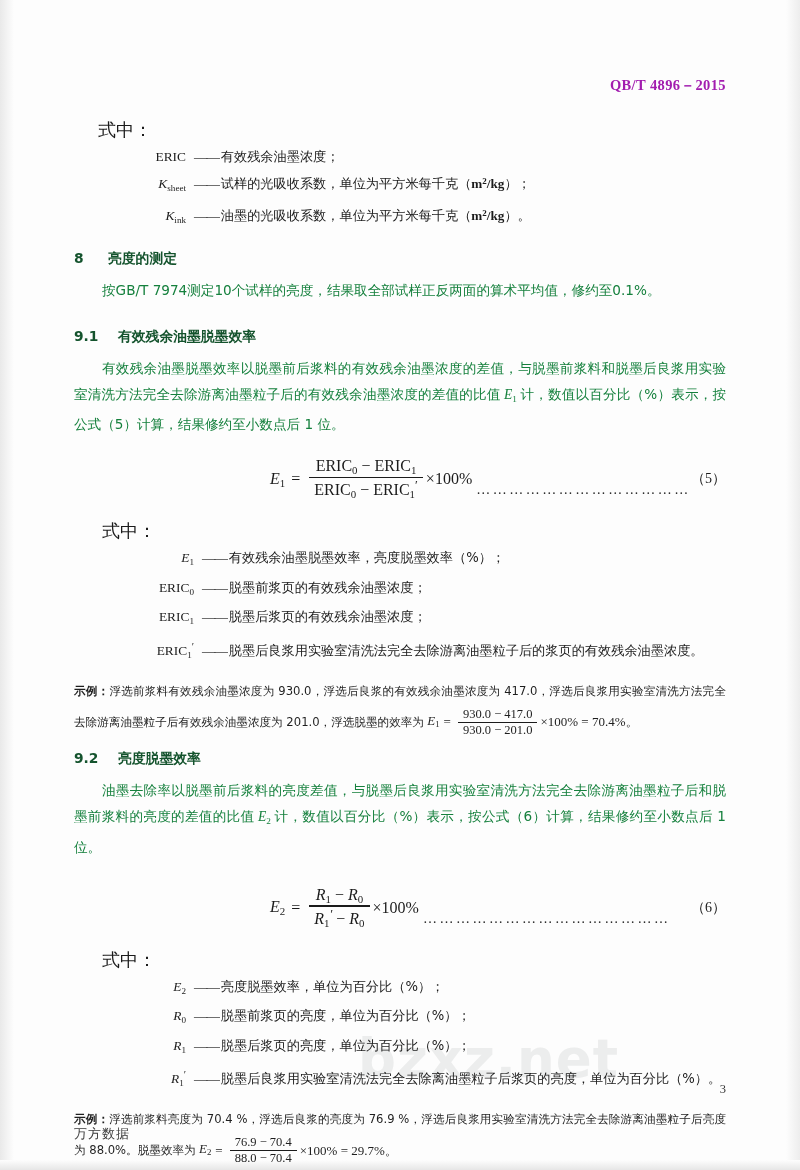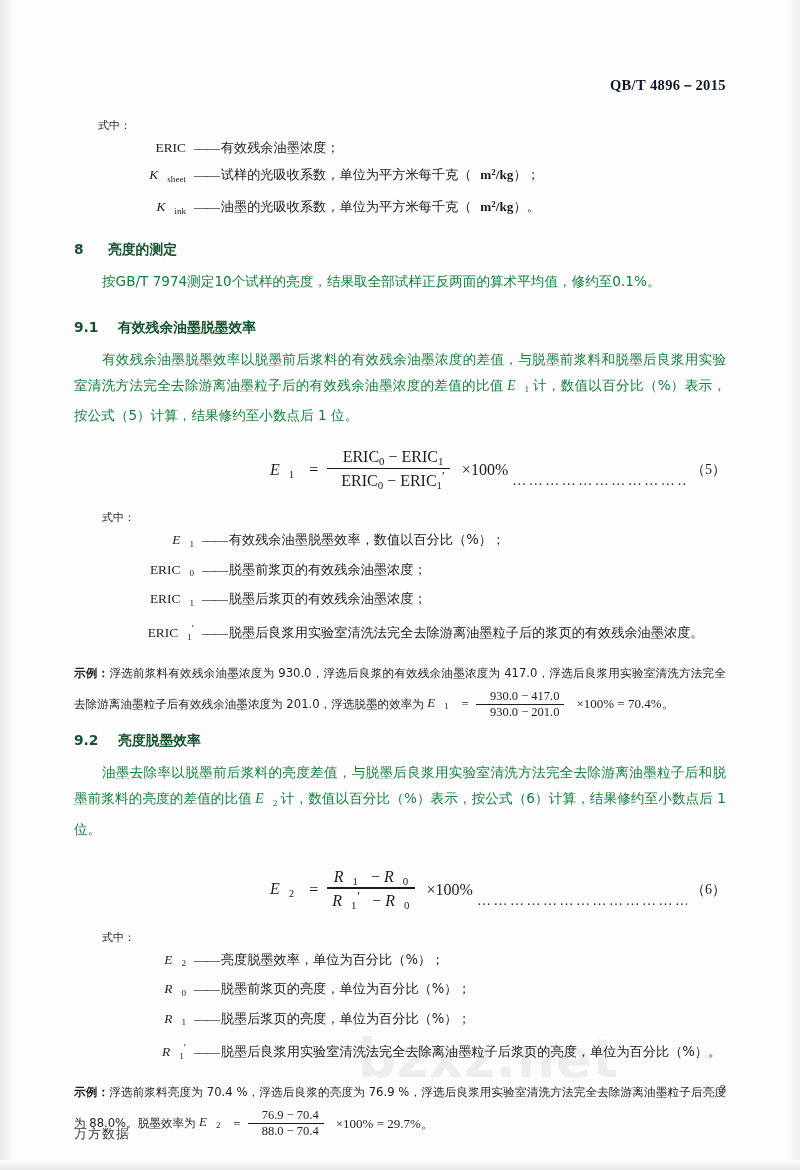--- a/index.html
+++ b/index.html
@@ -54,21 +54,21 @@
   }
 
   .header {
     position: absolute;
     top: 76px;
     right: 74px;
     font-family: "Liberation Serif", serif;
     font-weight: bold;
     font-size: 14.5px;
     letter-spacing: 0.4px;
-    color: #0f172a;
+    color: #a21caf;
     white-space: nowrap;
   }
 
   .body-block {
     position: absolute;
     left: 74px;
     width: 652px;
     top: 118px;
   }
   .para {
@@ -88,21 +88,21 @@
     line-height: 22px;
   }
   .sec-head .num {
     display: inline-block;
     min-width: 34px;
   }
   .sec-head .num.sub { min-width: 44px; }
 
   .shizhong {
     font-family: Liberation Serif, serif;
-    font-size: 11px;
+    font-size: 18px;
     margin-left: 28px;
   }
 
   
   .deflist {
     margin-top: 2px;
   }
   .defrow {
     display: flex;
     align-items: baseline;
@@ -129,21 +129,20 @@
   }
   .defrow .sym.wide { width: 120px; }
 
   .mathit {
     font-family: "Liberation Serif", serif;
     font-style: italic;
   }
   .mathup {
     font-family: "Liberation Serif", serif;
     font-style: normal;
-    margin-left: 9px;
   }
   sub, sup {
     font-size: 0.68em;
   }
   sub { vertical-align: -0.28em; }
   sup { vertical-align: 0.48em; }
 
   
   .eqline {
     display: flex;
@@ -313,21 +312,21 @@
     </div>
 
     <div class="spacer-s"></div>
 
     <div class="shizhong">式中：</div>
 
     <div class="deflist">
       <div class="defrow">
         <span class="sym wide"><span class="mathit">E</span><sub class="mathup">1</sub></span>
         <span class="dash">——</span>
-        <span class="desc">有效残余油墨脱墨效率，数值以百分比（%）；</span>
+        <span class="desc">有效残余油墨脱墨效率，亮度脱墨效率（%）；</span>
       </div>
       <div class="defrow">
         <span class="sym wide"><span class="mathup">ERIC</span><sub class="mathup">0</sub></span>
         <span class="dash">——</span>
         <span class="desc">脱墨前浆页的有效残余油墨浓度；</span>
       </div>
       <div class="defrow">
         <span class="sym wide"><span class="mathup">ERIC</span><sub class="mathup">1</sub></span>
         <span class="dash">——</span>
         <span class="desc">脱墨后浆页的有效残余油墨浓度；</span>

